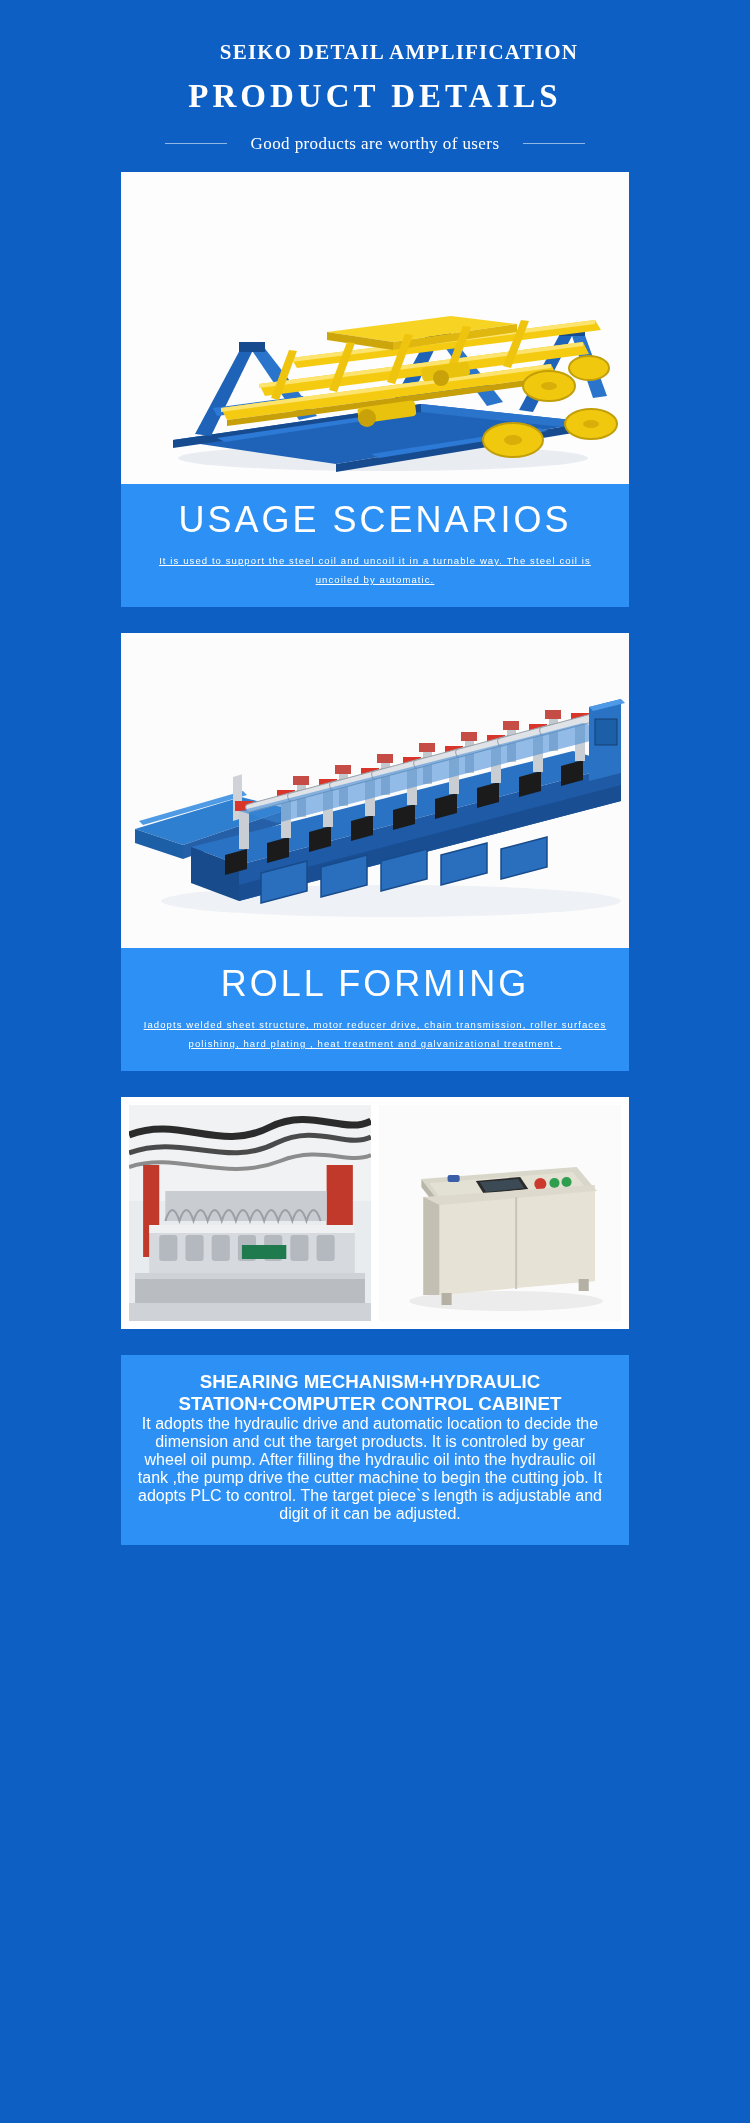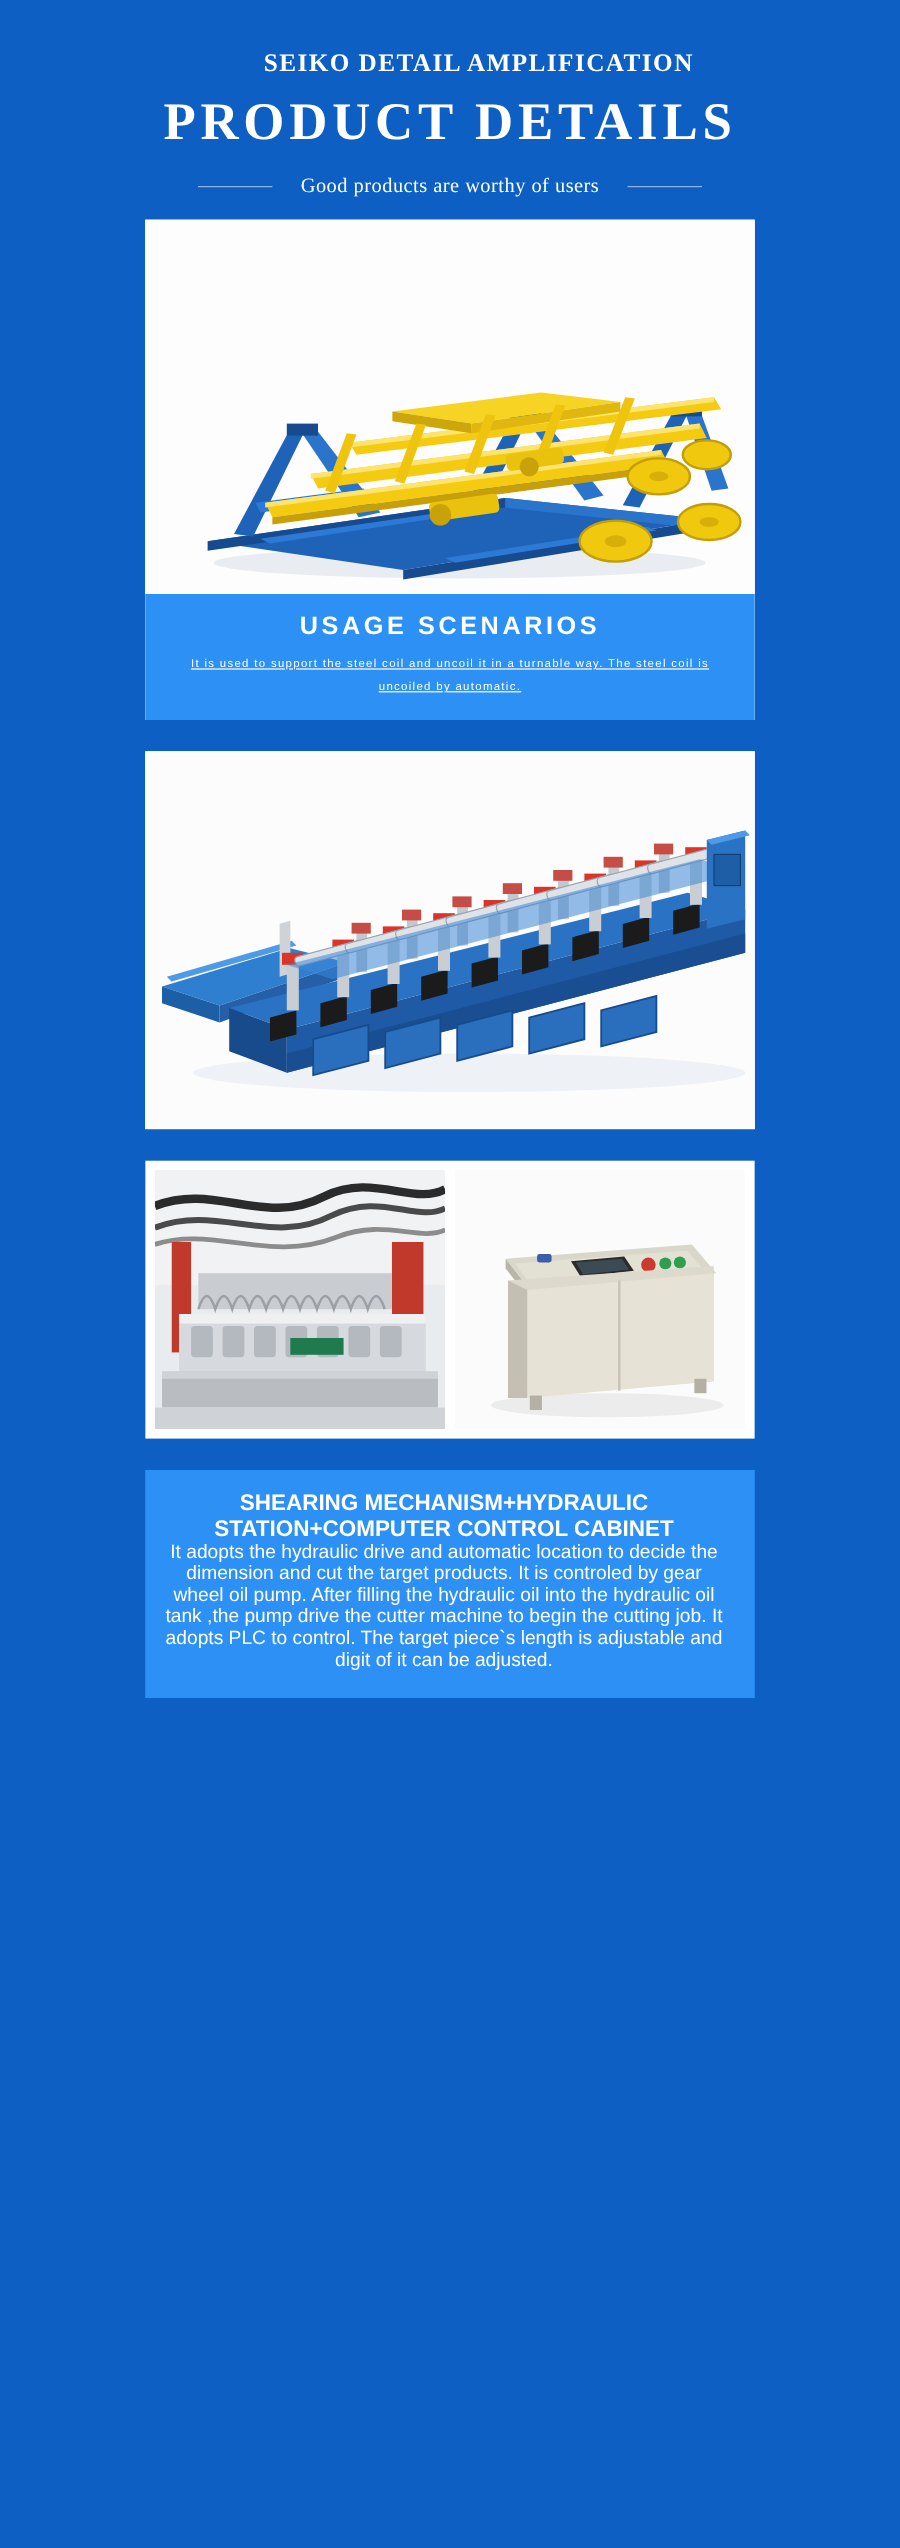--- a/index.html
+++ b/index.html
@@ -24,21 +24,21 @@
     font-family: "Liberation Serif", serif;
     font-size: 21px;
     font-weight: bold;
     letter-spacing: 1.2px;
     color: #ffffff;
     margin-bottom: 14px;
     padding-left: 48px;
   }
   .header .title {
     font-family: "Liberation Serif", serif;
-    font-size: 44px;
+    font-size: 33px;
     font-weight: bold;
     letter-spacing: 4px;
     line-height: 1.05;
     color: #ffffff;
     margin-bottom: 20px;
   }
   .subtitle-wrap {
     display: flex;
     align-items: center;
     justify-content: center;
@@ -74,22 +74,22 @@
     overflow: hidden;
   }
 
   .caption {
     background: #2d90f5;
     padding: 14px 16px 18px 16px;
     text-align: center;
     color: #ffffff;
   }
   .caption h2 {
-    font-size: 21px;
-    font-weight: bold;
+    font-size: 36px;
+    font-weight: normal;
     letter-spacing: 3px;
     margin-bottom: 10px;
     line-height: 1.2;
   }
   .caption p {
     font-size: 9.5px;
     letter-spacing: 1.1px;
     line-height: 2.0;
     color: #ffffff;
     text-decoration: underline;
@@ -306,20 +306,24 @@
       </g>
 
       <polygon points="118,178 462,90 500,100 156,190" fill="#3b86d6" opacity="0.55"></polygon>
 
       <polygon points="468,74 500,66 500,140 468,148" fill="#2a73c4"></polygon>
       <polygon points="468,74 500,66 504,70 472,78" fill="#4f9ae6"></polygon>
 
       <rect x="474" y="86" width="22" height="26" fill="#1d5fa6" stroke="#143f73"></rect>
     </svg>
   </div>
+  <div class="caption">
+    <h2>ROLL FORMING</h2>
+    <p>Iadopts welded sheet structure, motor reducer drive, chain transmission, roller surfaces polishing, hard plating , heat treatment and galvanizational treatment .</p>
+  </div>
 </div>
 
 <div class="card">
   <div class="scene3">
     <div class="half">
       <svg width="100%" height="100%" viewBox="0 0 240 216" preserveAspectRatio="none">
         <rect width="240" height="216" fill="#e9ecef"></rect>
 
         <rect x="0" y="0" width="240" height="96" fill="#f0f2f4"></rect>
 

